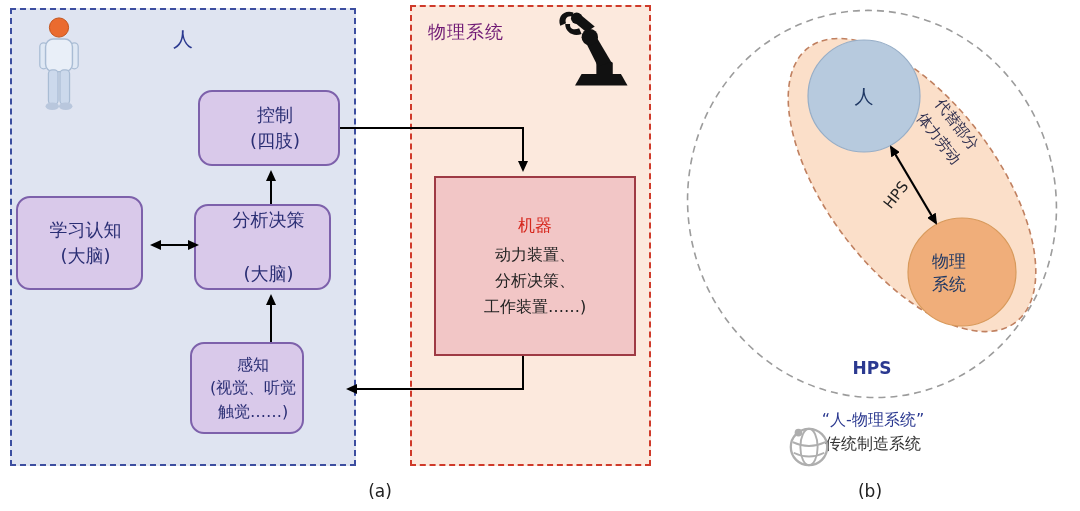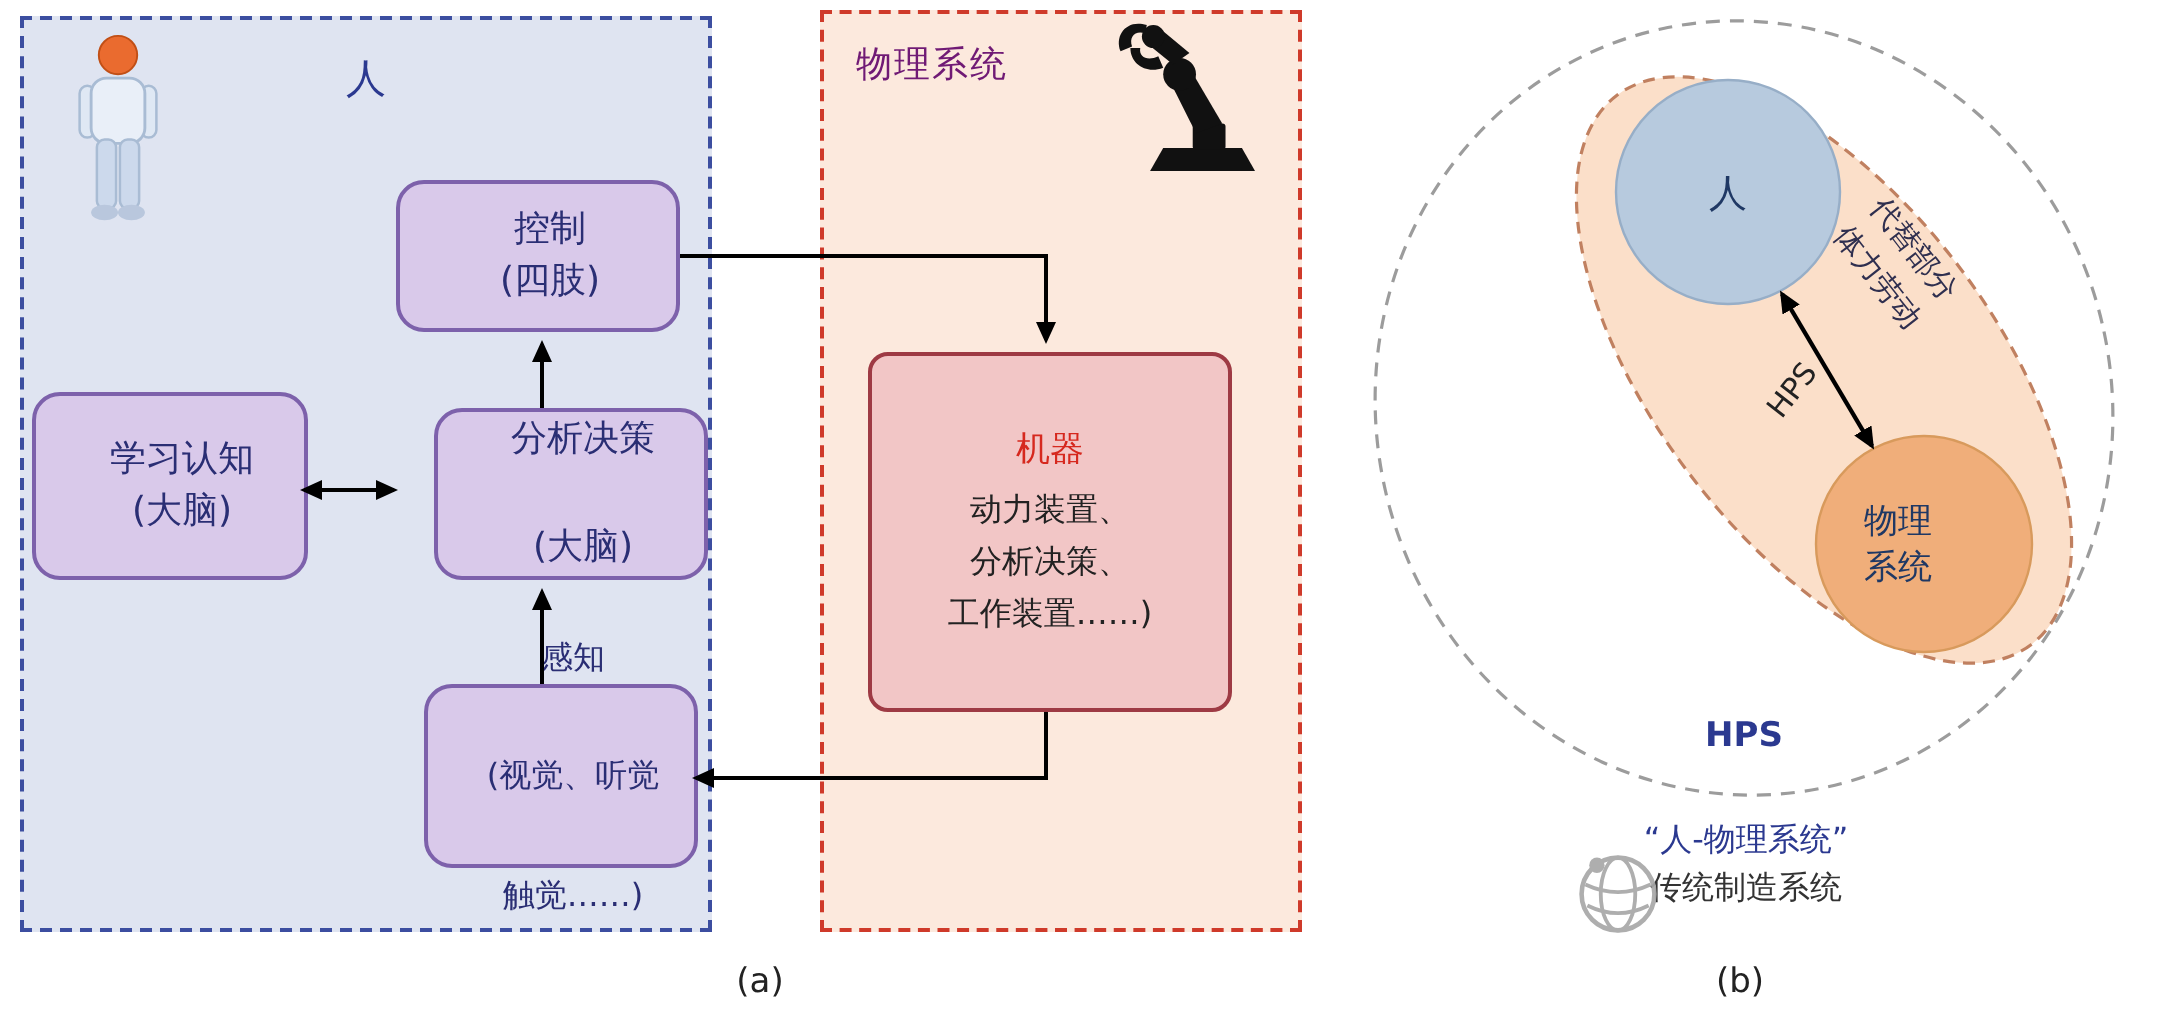--- a/index.html
+++ b/index.html
@@ -16,37 +16,37 @@
     color:#2b3990; font-size:20px;
   }
   .person-icon { position:absolute; left:28px; top:16px; width:62px; height:96px; }
 
   .pbox {
     position:absolute; background:#d9c9ea; border:2px solid #7d61ab; border-radius:14px;
     display:flex; flex-direction:column; align-items:center; justify-content:center;
     color:#2a2e74; font-size:18px; line-height:1.45; text-align:center;padding-left:12px;
   }
   .box-control    { left:198px; top:90px;  width:142px; height:76px; }
-  .box-learning   { left:16px;  top:196px; width:138px; height:94px; }
-  .box-decision   { left:217px; top:204px; width:137px; height:86px;gap:28px; }
-  .box-perception { left:212px; top:342px; width:137px; height:92px; font-size:16px;gap:36px; }
+  .box-learning   { left:16px;  top:196px; width:127px; height:94px; }
+  .box-decision   { left:194px; top:204px; width:137px; height:86px;gap:28px; }
+  .box-perception { left:190px; top:342px; width:114px; height:92px; font-size:16px; }
 
   
   .panel-phys {
     position:absolute; left:410px; top:5px; width:241px; height:461px;
     background:#fce9dd; border:2px dashed #cf3a2a;
   }
   .panel-phys-title {
     position:absolute; left:428px; top:20px; color:#701a75; font-size:18px; letter-spacing:1px;
   }
   .robot-icon { position:absolute; left:556px; top:6px; width:84px; height:82px; }
 
   .machine-box {
-    position:absolute; left:434px; top:176px; width:182px; height:180px;
-    background:#f2c6c6; border:2px solid #9e3a44; border-radius:10px;
+    position:absolute; left:434px; top:176px; width:202px; height:180px;
+    background:#f2c6c6; border:2px solid #9e3a44; border-radius:0;
     display:flex; flex-direction:column; align-items:center; justify-content:center;
     color:#222; font-size:16px; line-height:1.62; text-align:center;
   }
   .machine-title { color:#d6281e; font-size:17px; margin-bottom:3px; }
 
   
   .b-shapes, .arrow-overlay { position:absolute; left:0; top:0; pointer-events:none; }
   .arrow-overlay { z-index:8; }
 
   .b-human-label {

